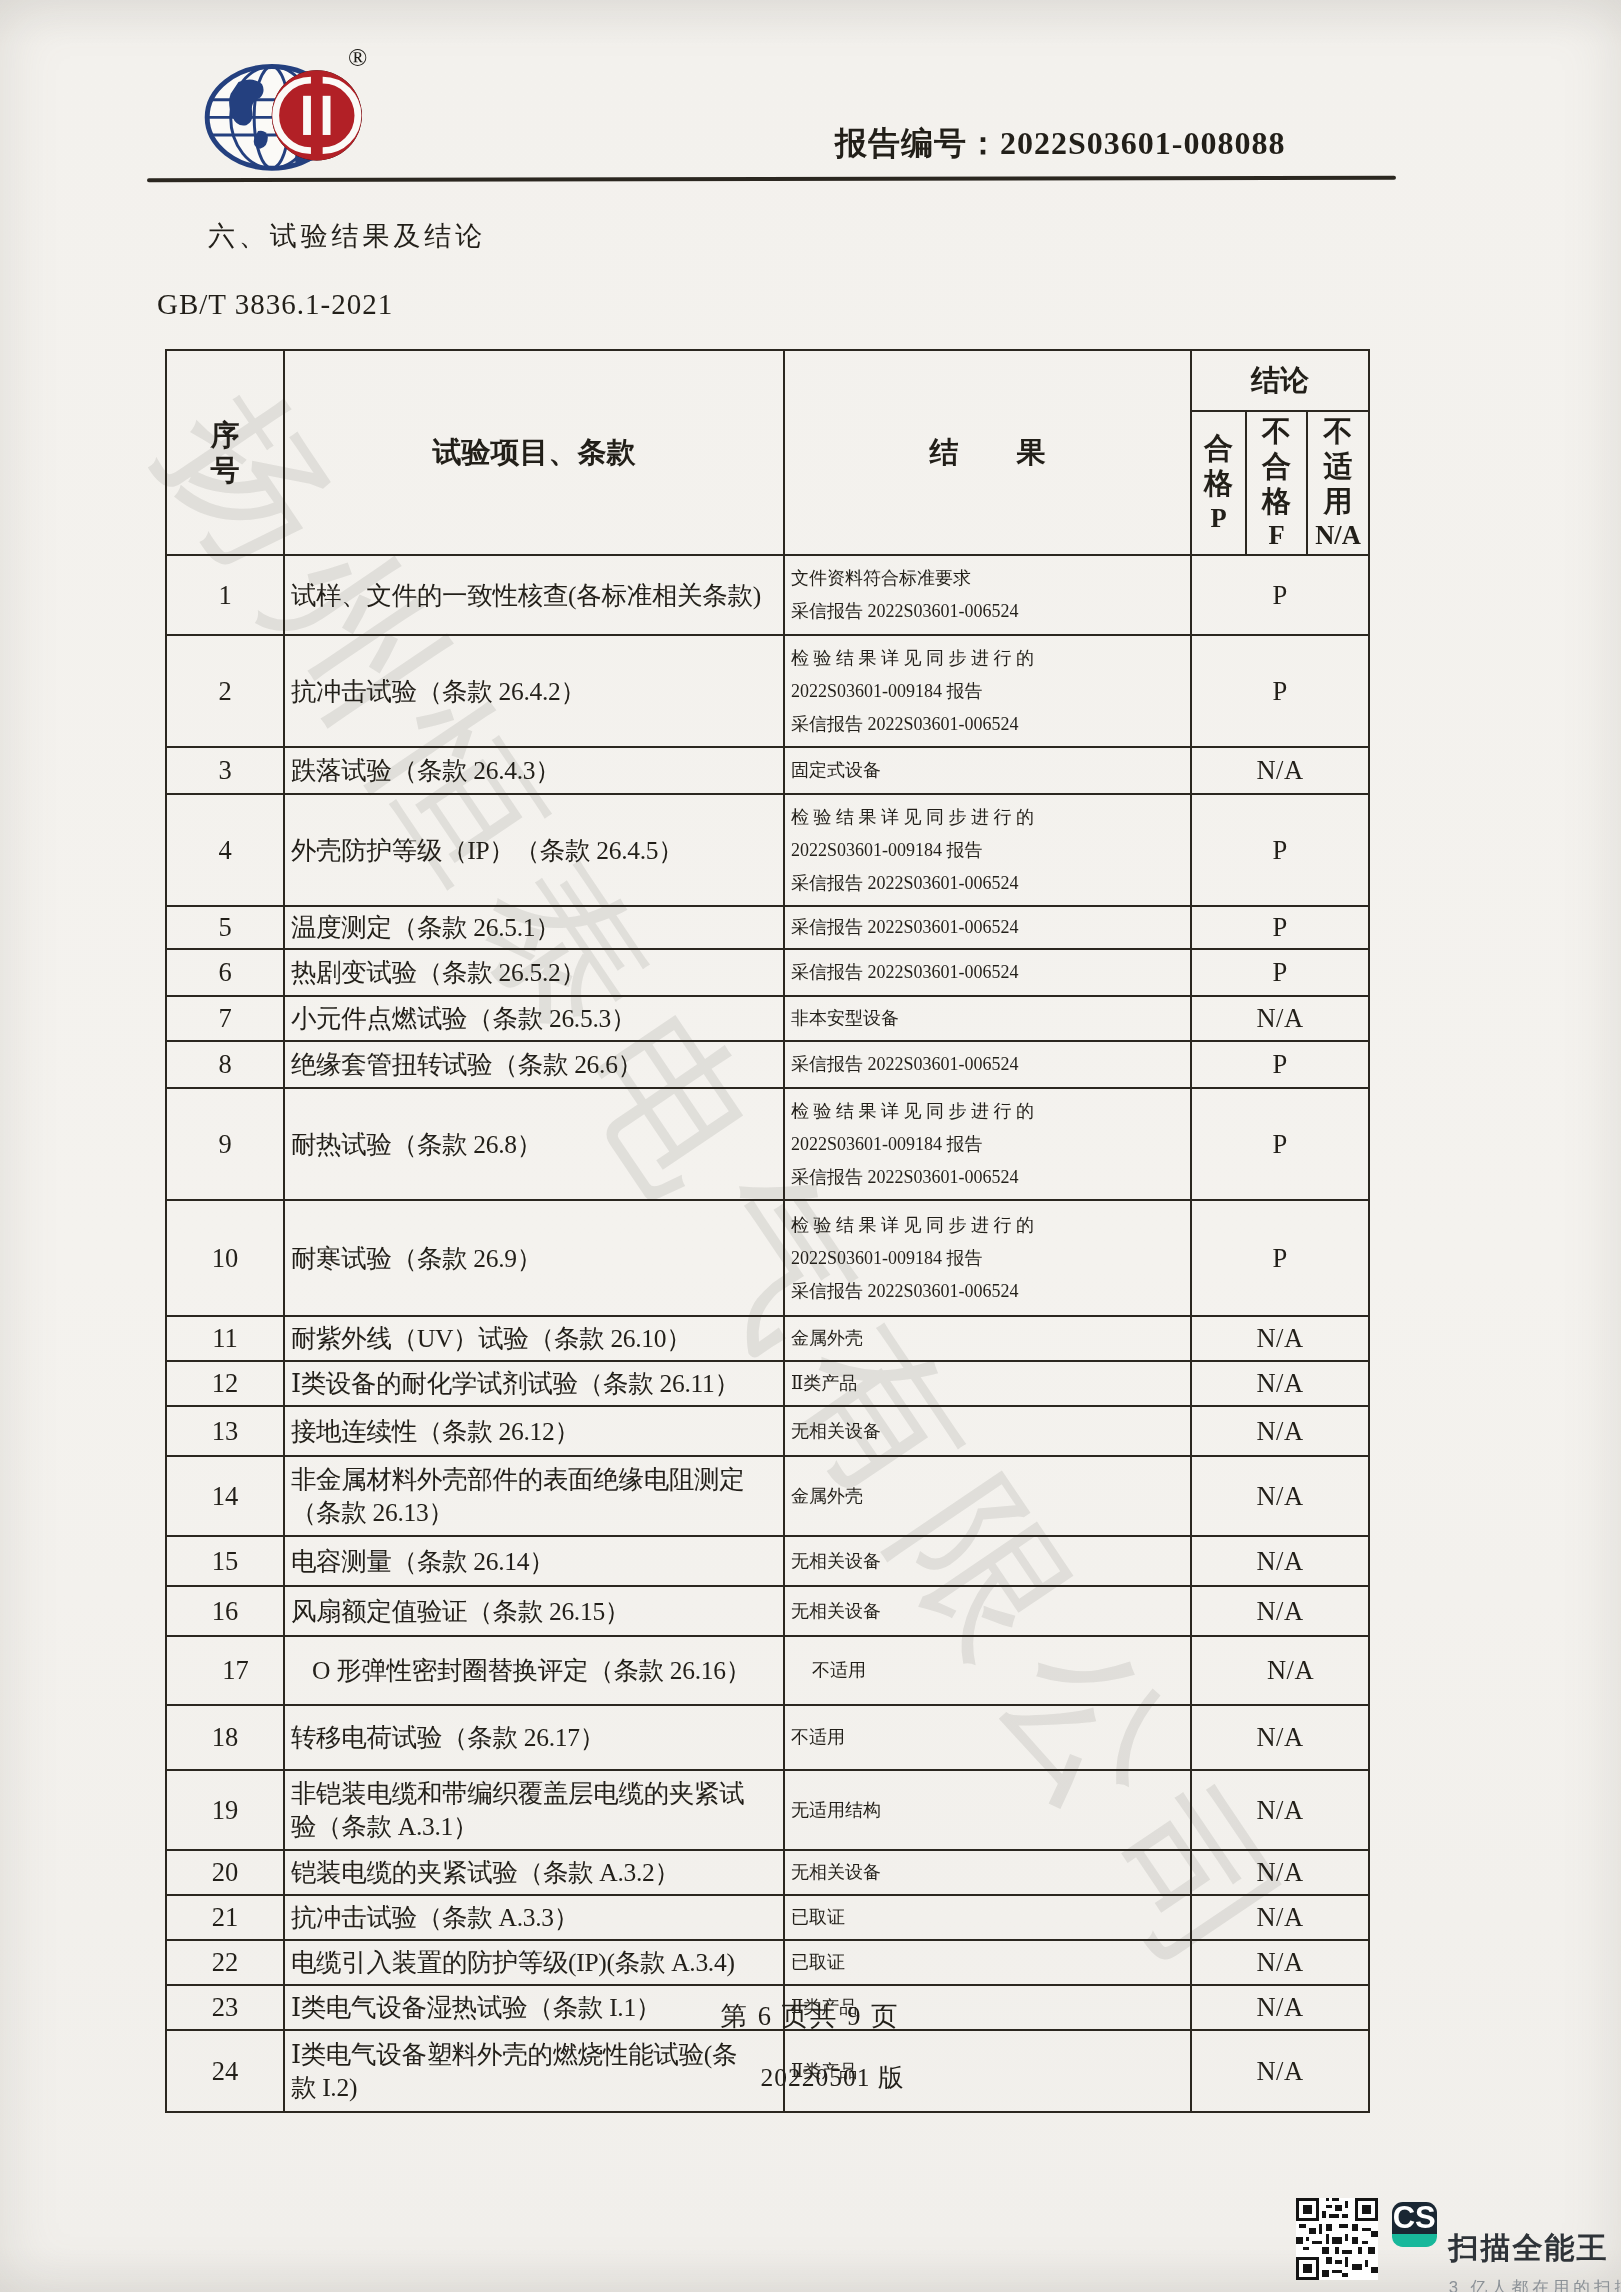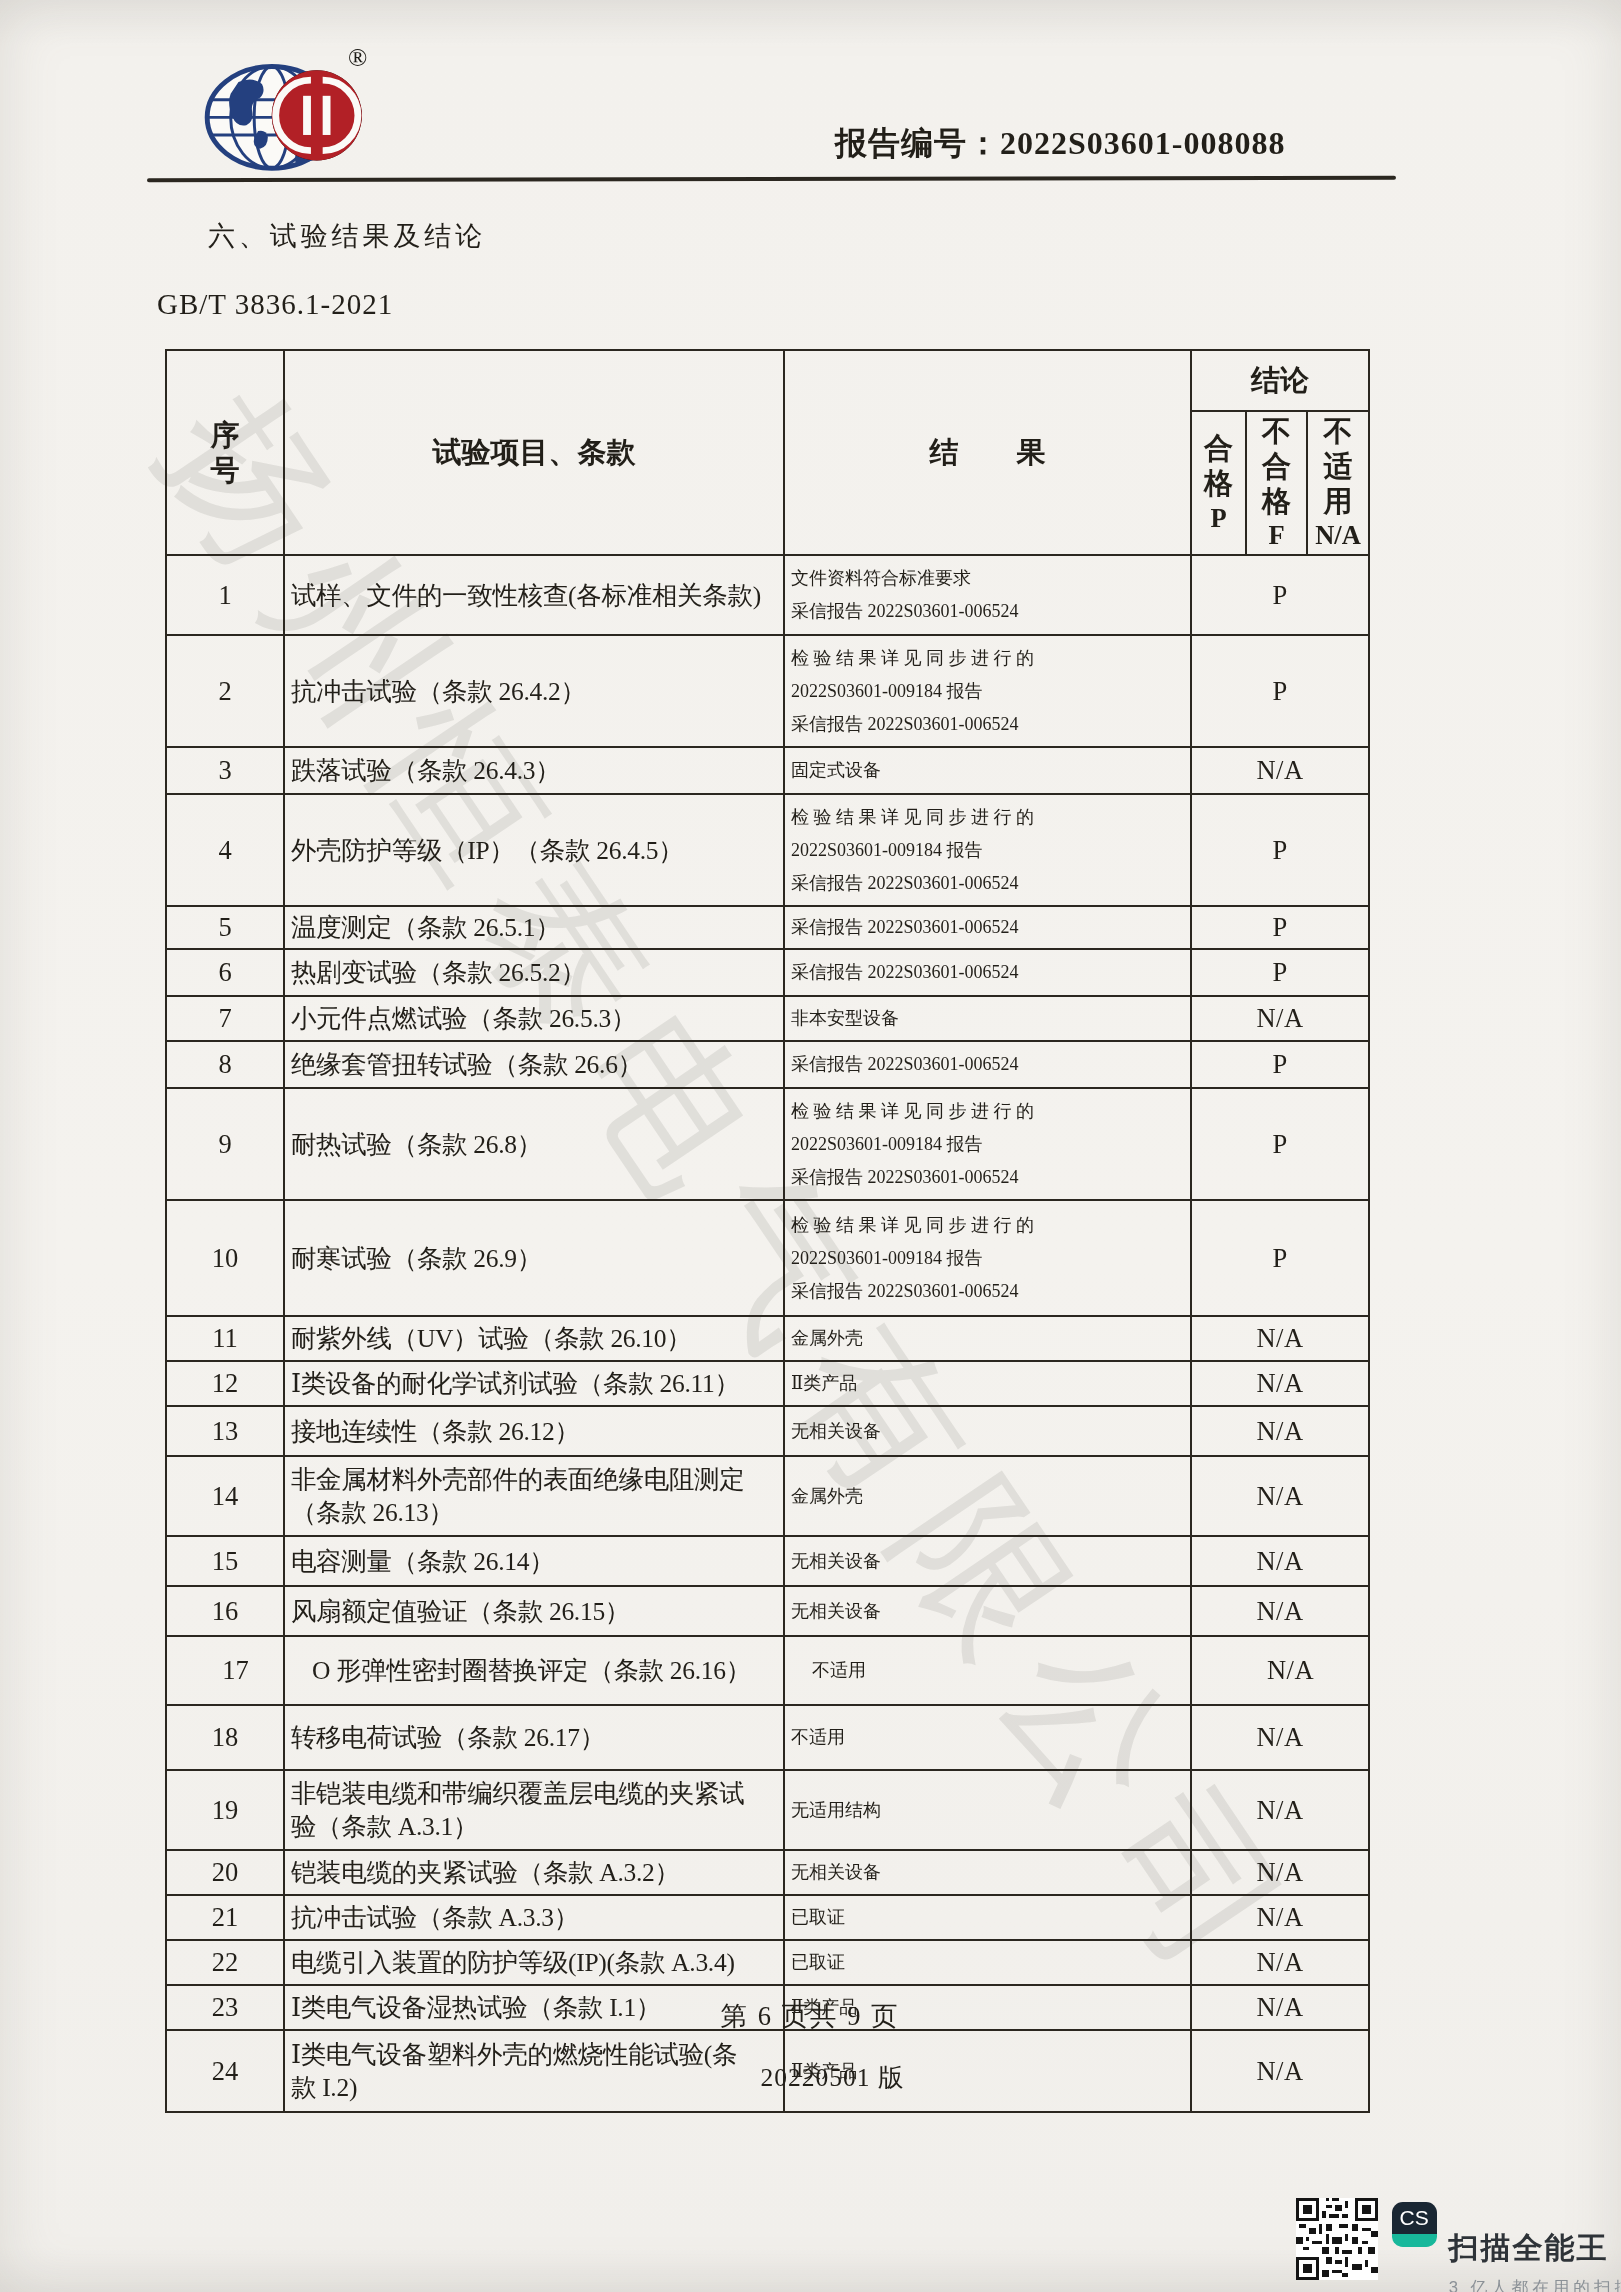--- a/index.html
+++ b/index.html
@@ -48,21 +48,21 @@
   .version-note{position:absolute; left:165px; top:2060px; width:1335px; text-align:center; font-size:25.5px; letter-spacing:1px; z-index:1;}
   
   .scanner{position:absolute; left:1296px; top:2180px; display:flex; align-items:center; gap:13.7px; z-index:2;
            font-family:"Liberation Sans","DejaVu Sans",sans-serif;}
   .qr{width:82px; height:82px;}
   .cs-col{display:flex; flex-direction:column;}
   .cs-row{display:flex; align-items:center; gap:11.8px;}
   .cs-badge{width:45px; height:45px; border-radius:10.8px;
     background:linear-gradient(180deg,#1a2733 0%,#1a2733 72%,#18b89b 72%,#18b89b 100%);
     display:flex; justify-content:center;}
-  .cs-badge span{color:#fff; font-weight:400; font-size:21px; line-height:32px;}
+  .cs-badge span{color:#fff; font-weight:700; font-size:31px; line-height:32px;}
   .cs-title{font-size:30px; font-weight:700; color:#2e3338; letter-spacing:2px; white-space:nowrap;margin-top:48px;}
   .cs-tagline{font-size:16.7px; color:#8b9197; letter-spacing:3.9px; margin-top:6.9px; margin-left:57px; white-space:nowrap;}
 </style>
 </head>
 <body>
 
 <div class="page">
 
   <div class="watermark">扬州恒泰电气有限公司</div>
 

